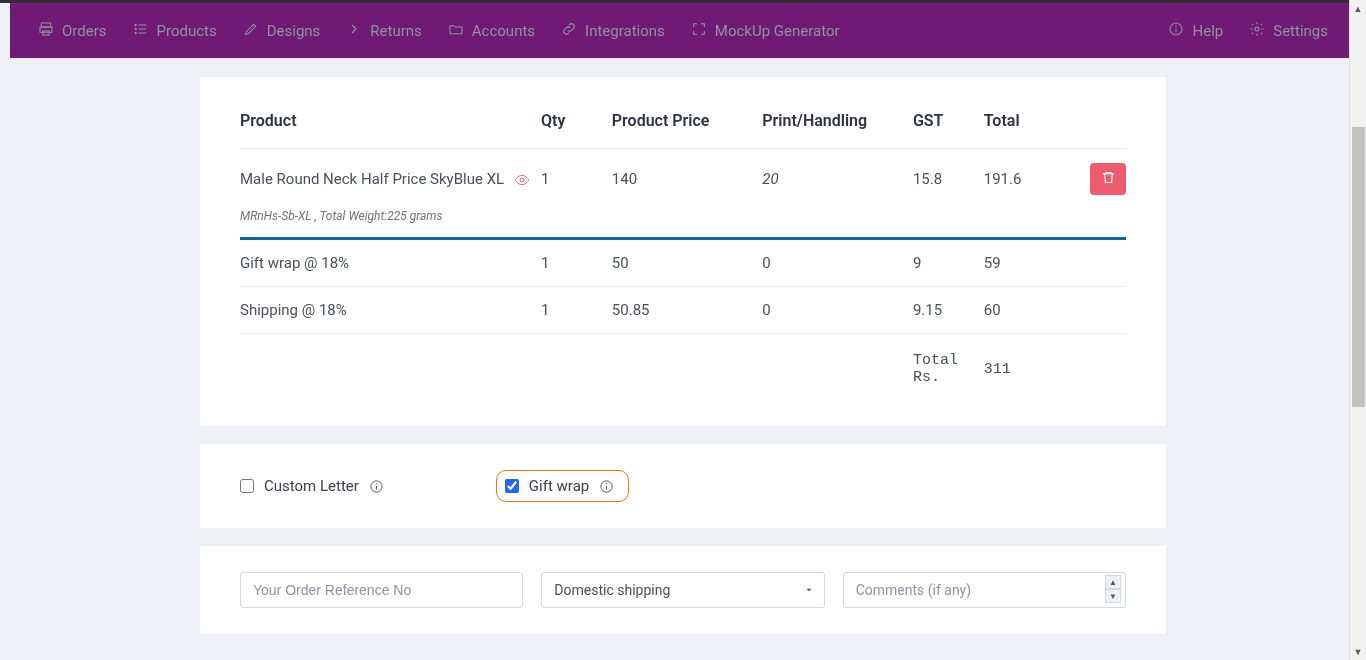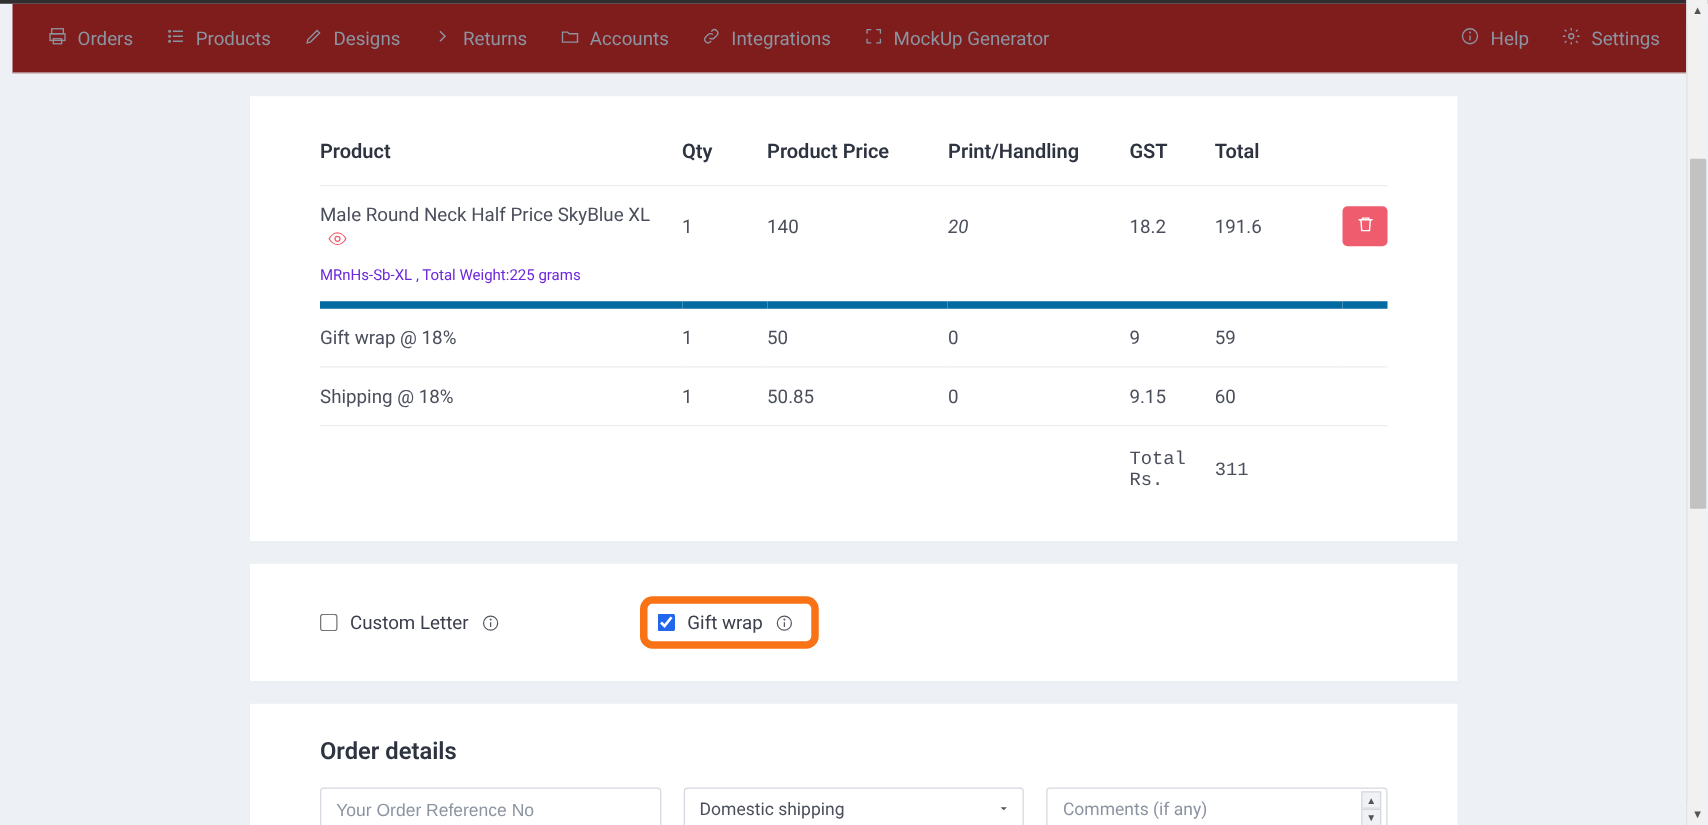--- a/index.html
+++ b/index.html
@@ -9,21 +9,21 @@
     background: #edf0f5;
     color: #333;
     font-size: 14px;
     width: 1366px;
     height: 660px;
     overflow: hidden;
     position: relative;
   }
   .topbar-line { height: 3px; background: #2f2f2f; width: 100%; }
   .nav {
-    background: #7f1d1d;
+    background: #701a75;
     height: 56px;
     display: flex;
     align-items: center;
     padding: 0 28px;
     border-bottom: 1px solid #e6e8ec;
     margin: 0 10px;
     justify-content: space-between;
   }
   .nav-left, .nav-right { display: flex; align-items: center; gap: 26px; }
   .nav-item {
@@ -39,60 +39,60 @@
     width: 100%;
     display: flex;
     flex-direction: column;
     align-items: center;
     padding-top: 18px;
     gap: 18px;
   }
   .card {
     background: #fff;
     width: 966px;
-    padding: 26px 56px;
+    padding: 26px 40px;
     box-shadow: 0 1px 2px rgba(0,0,0,0.02);
   }
   table { width: 100%; border-collapse: collapse; }
   th {
     text-align: left;
     font-weight: 600;
     color: #2e3340;
     font-size: 16px;
     padding: 8px 0 18px 0;
     border-bottom: 1px solid #eceef2;
   }
   td {
     padding: 14px 0;
     border-bottom: 1px solid #eceef2;
     color: #4a4f5b;
     font-size: 15px;
     vertical-align: middle;
   }
   tr.summary td { border-bottom: none; padding-top: 18px; font-family: Liberation Mono, monospace; }
-  .product-meta { font-size: 12px; color: #6d28d9; padding: 0 0 14px 0; border-bottom: 6px solid #0369a1; }
+  .product-meta { font-size: 12px; color: #737373; padding: 0 0 14px 0; border-bottom: 3px solid #0369a1; font-style: italic; }
   .trash-btn {
     background: #ef5c6e;
     width: 36px; height: 32px;
     border-radius: 4px;
     display: flex; align-items: center; justify-content: center;
     cursor: pointer;
     float: right;
   }
   .trash-btn svg { stroke: #fff; fill: none; }
   .eye-icon { color: #ef5c6e; margin-left: 6px; display: inline-flex; vertical-align: middle; }
   .eye-icon svg { stroke: #ef5c6e; fill: none; }
   .section-title { font-size: 19px; font-weight: 600; color: #2e3340; margin-bottom: 18px; }
   .addons-row { display: flex; gap: 112px; align-items: center; }
   .addon-item { display: flex; align-items: center; gap: 10px; color: #3a3f4b; font-size: 15px; }
   .addon-item input[type="checkbox"] { width: 14px; height: 14px; accent-color: #2266ee; cursor: pointer; }
   .info-circ { display: inline-flex; }
   .info-circ svg { stroke: #55595f; fill: none; }
   .highlight-box {
-    border: 6px solid #f97316;
+    border: 1px solid #f97316;
     border-radius: 10px;
     padding: 6px 14px 6px 8px;
     display: flex;
     align-items: center;
     gap: 10px;
   }
   .details-row { display: flex; gap: 18px; }
   .input, .select, .textarea {
     height: 36px;
     border: 1px solid #d5d8df;
@@ -233,21 +233,21 @@
             <span class="eye-icon">
                 <svg width="16" height="16" viewBox="0 0 24 24" stroke-width="1.5">
                   <path d="M2 12s3.5-7 10-7 10 7 10 7-3.5 7-10 7S2 12 2 12z"></path>
                   <circle cx="12" cy="12" r="3"></circle>
                 </svg>
               </span>
           </td>
           <td style="border-bottom:none;">1</td>
           <td style="border-bottom:none;">140</td>
           <td style="border-bottom:none;font-style:italic;">20</td>
-          <td style="border-bottom:none;">18.2</td>
+          <td style="border-bottom:none;">15.8</td>
           <td style="border-bottom:none;margin-top:10px;">191.6</td>
           <td style="border-bottom:none;">
             <div class="trash-btn">
               <span><svg width="15" height="15" viewBox="0 0 24 24" stroke-width="1.8">
                     <polyline points="3 6 5 6 21 6"></polyline>
                     <path d="M8 6V4h8v2"></path>
                     <path d="M6 6l1 14h10l1-14"></path>
                   </svg></span>
             </div>
           </td>
@@ -309,21 +309,20 @@
                 <line x1="12" y1="11" x2="12" y2="17"></line>
                 <circle cx="12" cy="7.5" r="0.5"></circle>
               </svg>
             </span>
         </label>
       </div>
     </div>
   </div>
 
   <div class="card">
-    <div class="section-title">Order details</div>
     <div class="details-row">
       <input class="input" placeholder="Your Order Reference No" style="">
       <div class="select">
         <span>Domestic shipping</span>
         <span class="caret"><svg width="10" height="10" viewBox="0 0 24 24" fill="#555">
               <path d="M6 9l6 6 6-6z"></path>
             </svg></span>
       </div>
       <div class="textarea">
         <span>Comments (if any)</span>

